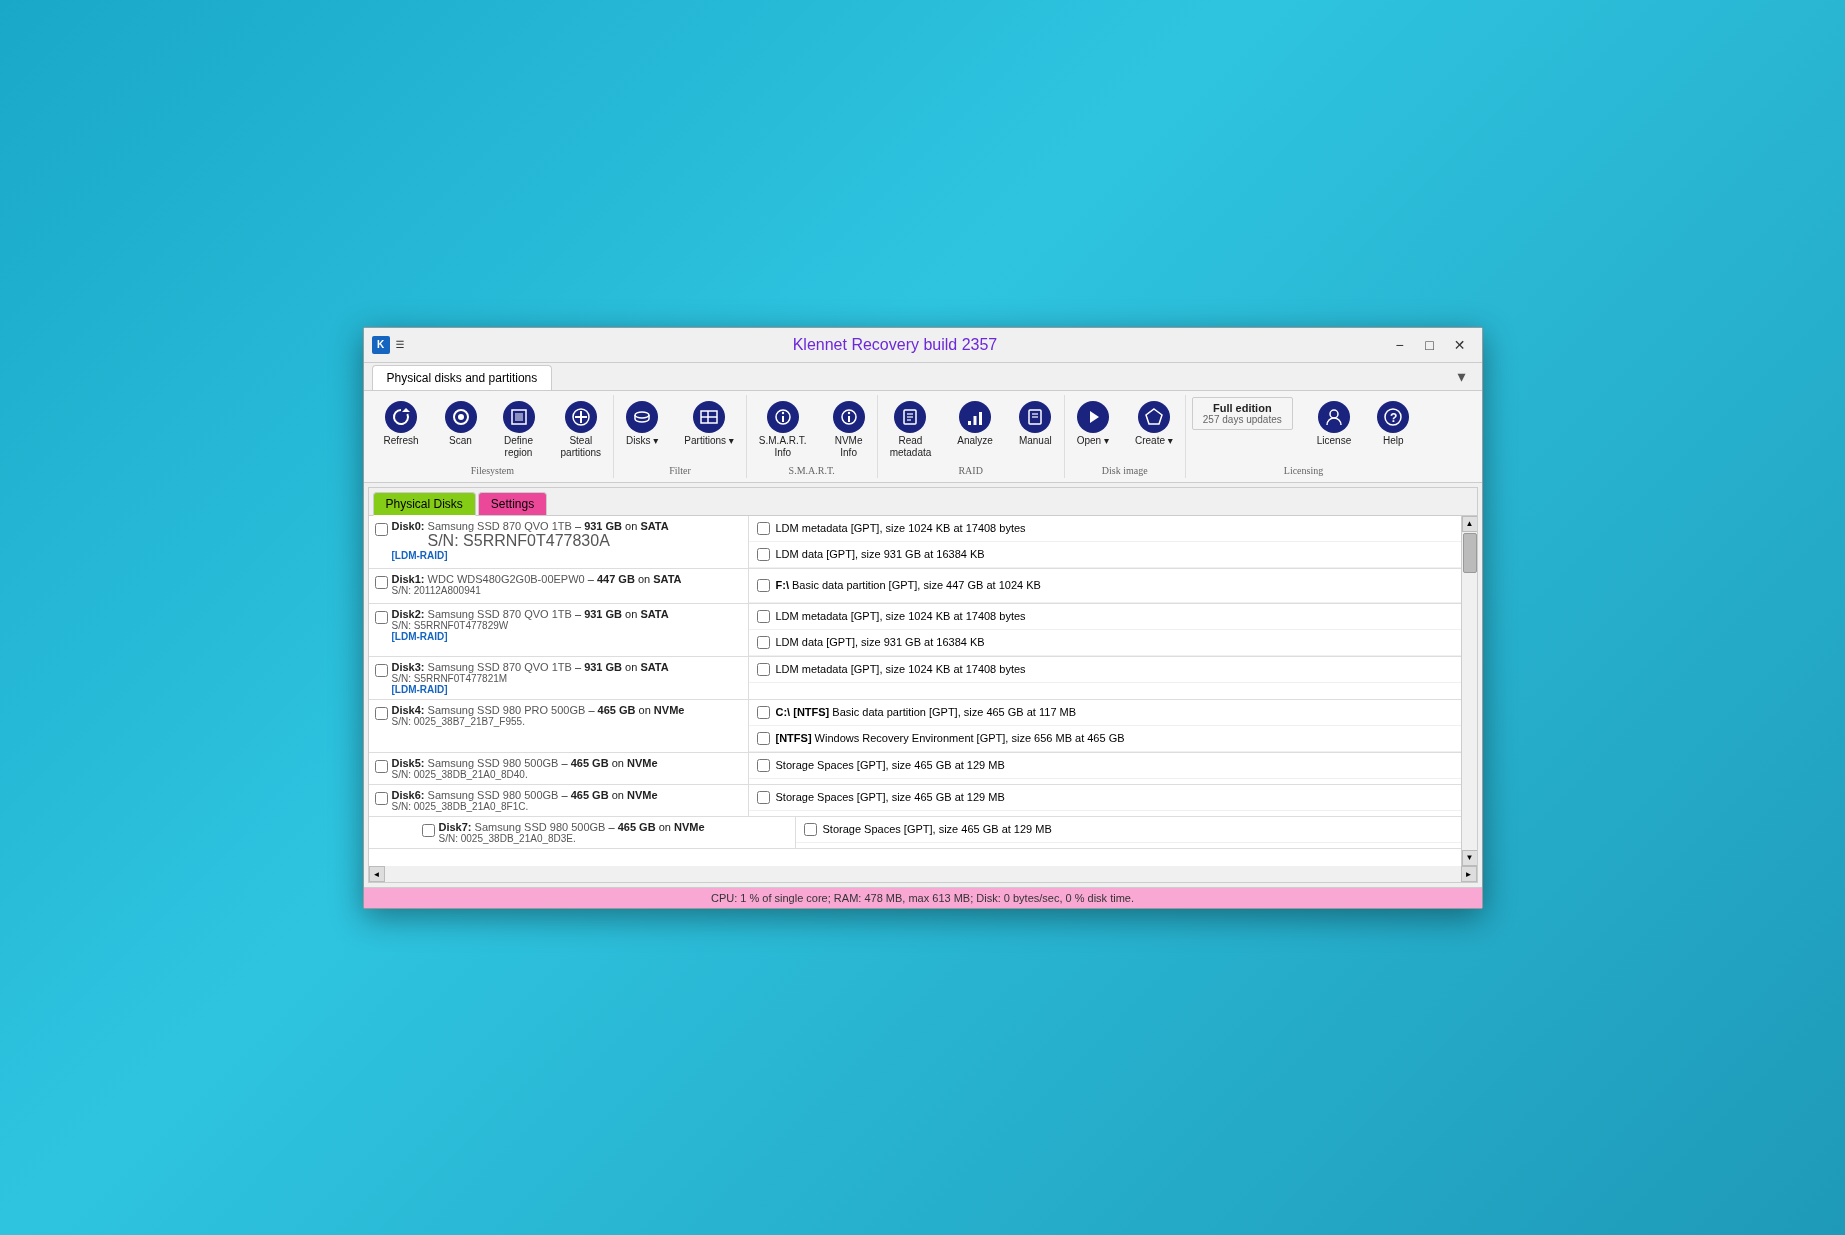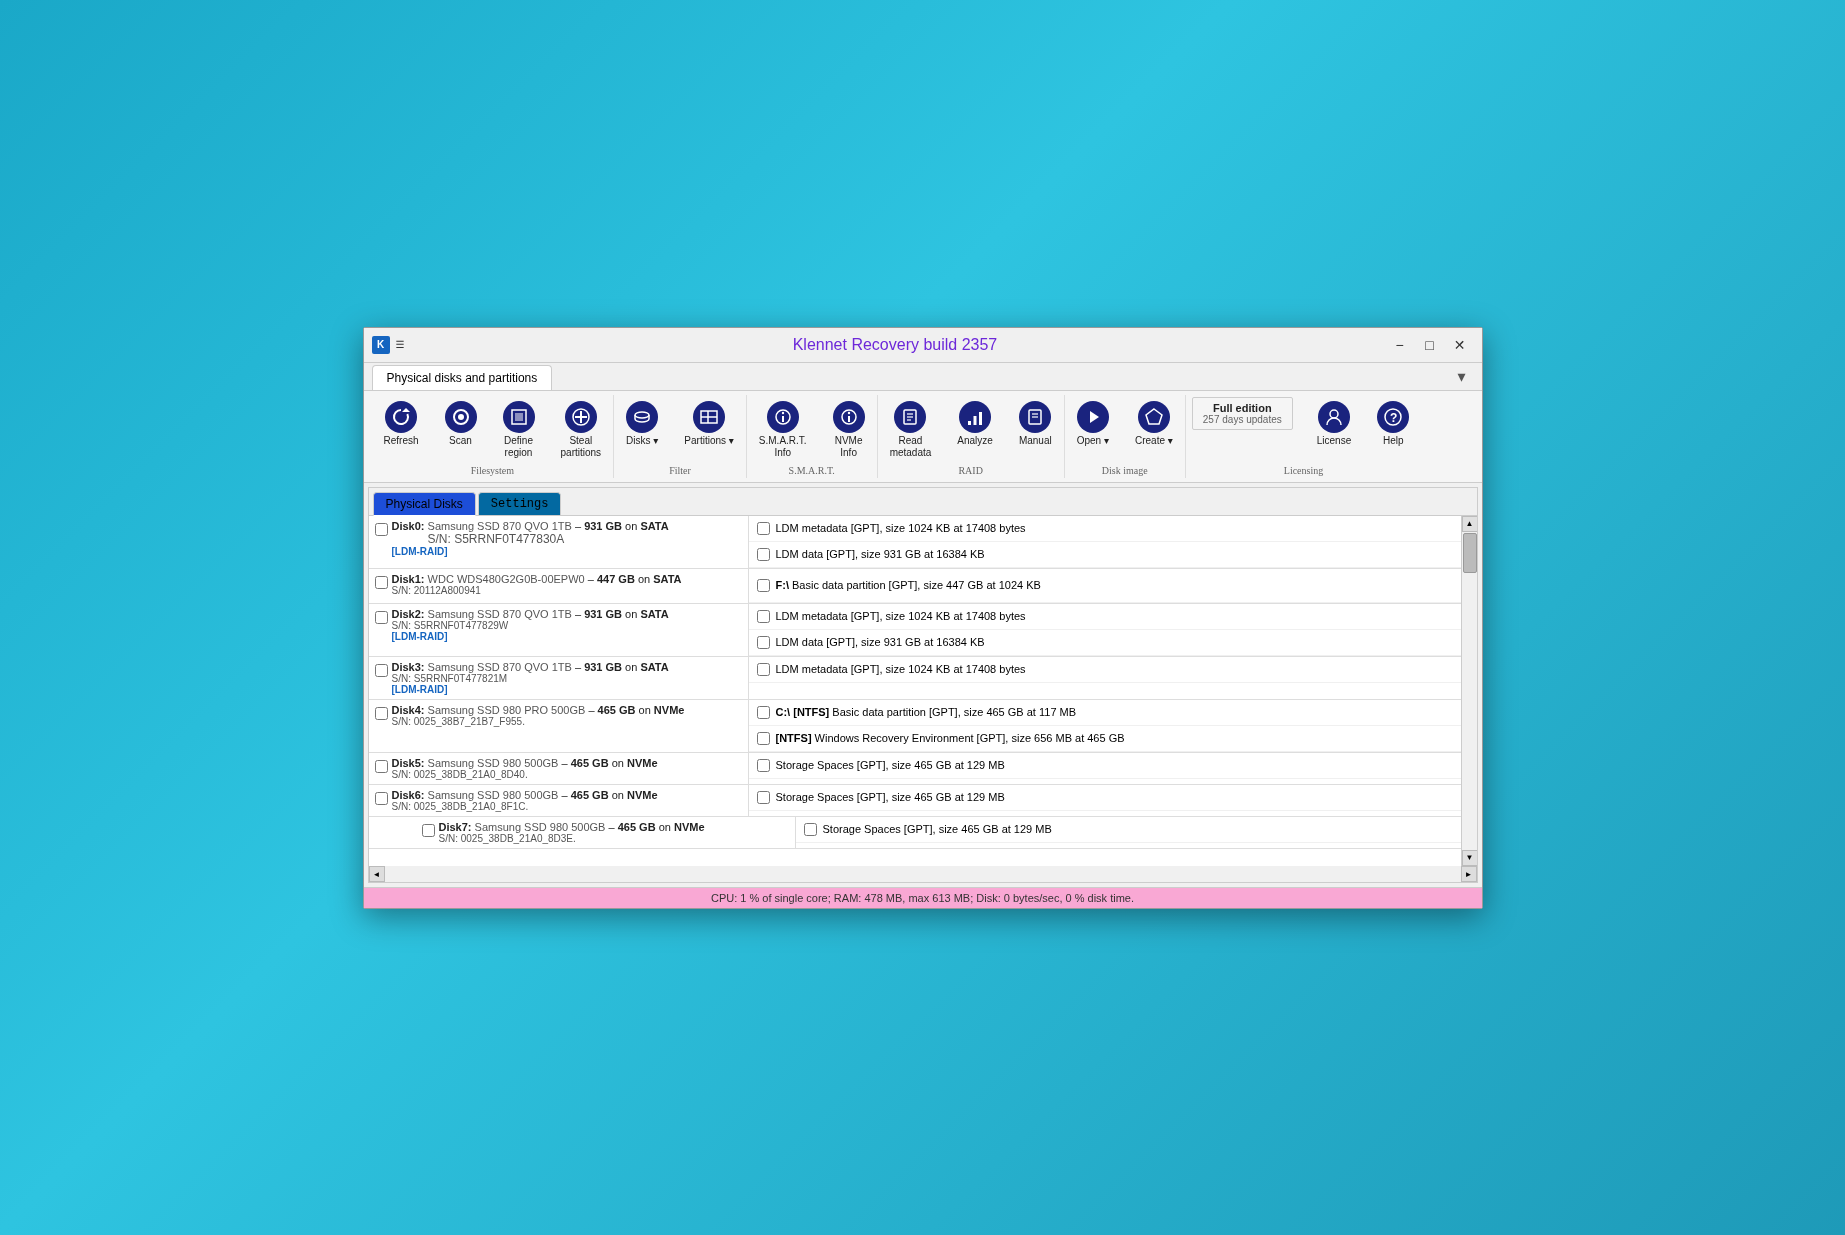--- a/index.html
+++ b/index.html
@@ -157,27 +157,26 @@
     .sub-tab {
       padding: 4px 12px;
       cursor: pointer;
       font-size: 12px;
       border: 1px solid #ccc;
       border-bottom: none;
       border-radius: 4px 4px 0 0;
       margin-right: 2px;
     }
     .sub-tab.active {
-      background: #1d4ed8;
+      background: #84cc16;
       border-bottom: 1px solid white;
       margin-bottom: -1px;
     }
     .sub-tab.inactive {
-      background: #0369a1;
-      font-family: Liberation Mono, monospace;
+      background: #ec4899;
     }
     .status-bar {
       background: #f9a8d4;
       border-top: 1px solid #ccc;
       padding: 4px 8px;
       font-size: 11px;
       color: #333;
       text-align: center;
     }
     .horiz-scrollbar {
@@ -449,21 +448,21 @@
 
     <div style="position:relative; overflow:hidden;">
       <div class="table-wrapper" style="padding-right:16px;">
 
         <div id="disk-table-body">
             <div class="disk-pair" style="display: flex; border-bottom: 1px solid rgb(221, 221, 221);">
               <div style="width: 380px; min-width: 380px; padding: 4px 6px; border-right: 1px solid rgb(221, 221, 221); display: flex; align-items: flex-start; gap: 4px;">
                 <input type="checkbox" style="margin-top: 3px; cursor: pointer;">
                 <div>
                   <div style="font-size: 11px; color: rgb(34, 34, 34);"><span style="font-weight:bold;">Disk0:</span> <span style="color:#555;">Samsung SSD 870 QVO 1TB</span> – <span style="font-weight:bold;">931 GB</span> on <span style="font-weight:bold;">SATA</span></div>
-                  <div style="font-size: 12px; color: rgb(85, 85, 85); padding-left: 36px;">S/N: S5RRNF0T477830A</div>
+                  <div style="font-size: 16px; color: rgb(85, 85, 85); padding-left: 36px;">S/N: S5RRNF0T477830A</div>
                   <div style="font-size: 10px; color: rgb(21, 101, 192); font-weight: bold;">[LDM-RAID]</div>
                 </div>
               </div>
               <div style="flex: 1 1 0%; display: flex; flex-direction: column;">
                 <div style="padding: 3px 8px; border-bottom: 1px solid rgb(240, 240, 240); display: flex; align-items: center; gap: 6px; font-size: 11px; min-height: 26px;">
                   <input type="checkbox" style="cursor: pointer;">
                   <span>LDM metadata [GPT], size 1024 KB at 17408 bytes</span>
                 </div>
                 <div style="padding: 3px 8px; border-bottom: 1px solid rgb(240, 240, 240); display: flex; align-items: center; gap: 6px; font-size: 11px; min-height: 26px;">
                   <input type="checkbox" style="cursor: pointer;">

